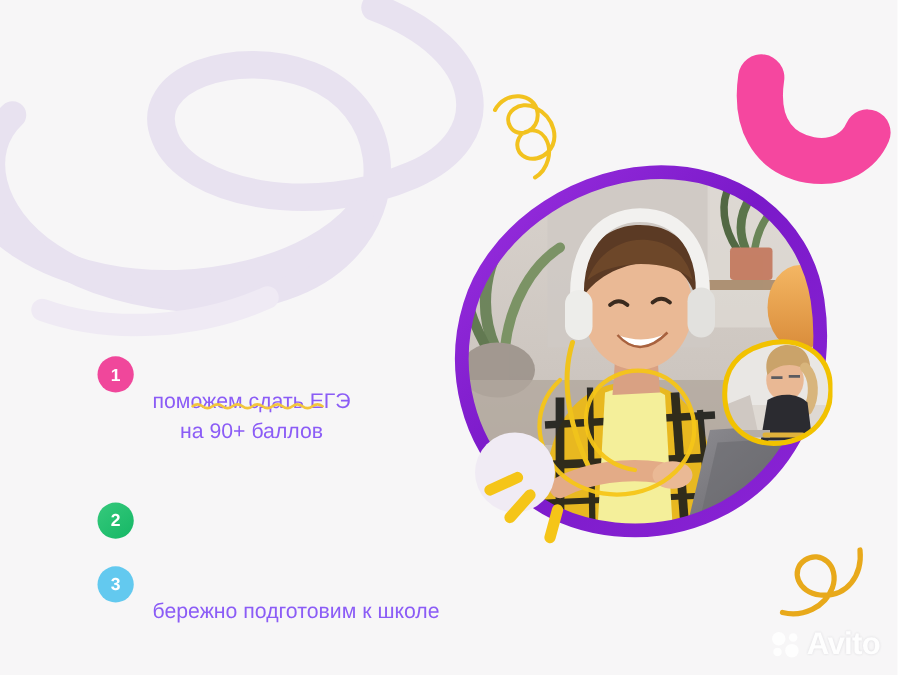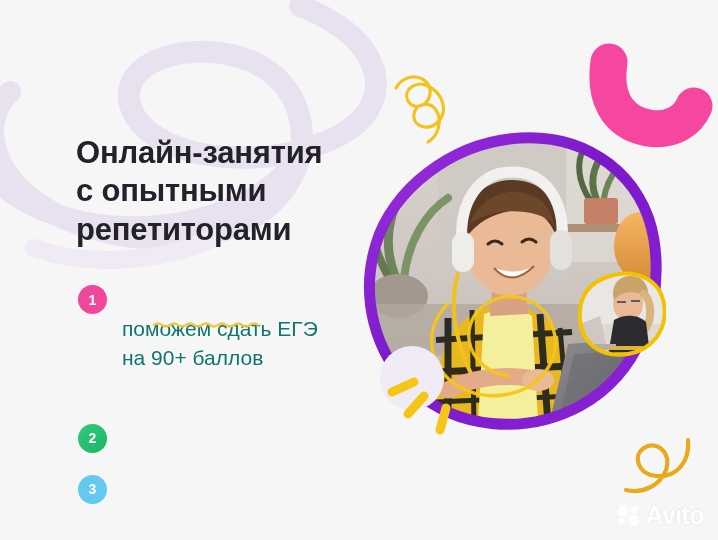--- a/index.html
+++ b/index.html
@@ -57,26 +57,27 @@
     color: #ffffff;
     font-size: 14px;
     font-weight: bold;
     display: flex;
     align-items: center;
     justify-content: center;
     margin-right: 15px;
     margin-top: 1px;
   }
   .benefit-text {
-    font-size: 21px;
+    font-size: 17px;
     line-height: 1.38;
-    color: #0f766e;
+    color: #8b5cf6;
     white-space: pre-line;
     padding-top: 2px;
     position: relative;
+    text-align: center;
   }
   .wavy-underline {
     position: absolute;
     left: 31px;
     top: 37px;
     width: 107px;
     height: 7px;
   }
   
   .photo-blob-wrap {
@@ -115,43 +116,43 @@
       <path d="M 300 6 C 390 40 400 110 330 140 C 250 175 150 155 132 110
                C 112 62 190 38 248 60 C 310 84 320 160 270 205
                C 215 255 100 245 40 205 C -10 172 -20 120 10 92"></path>
       <path d="M 288 170 C 250 215 160 238 82 222 C 30 211 -4 186 -18 160"></path>
     </g>
     <g fill="none" stroke="#efeaf4" stroke-width="18" stroke-linecap="round">
       <path d="M 34 248 C 90 268 160 262 214 238"></path>
     </g>
   </svg>
 
-  <div class="headline">Онлайн-занятия
-с опытными
-репетиторами</div>
 
   <div class="benefits">
 
     <div class="benefit">
       <div class="badge" style="background:#f0479b;">1</div>
       <div class="benefit-text">
         <span>поможем сдать ЕГЭ
 на 90+ баллов</span>
         <svg class="wavy-underline" viewBox="0 0 107 7" preserveAspectRatio="none">
           <path d="M1 4 Q 5 1 9 4 T 17 4 T 25 4 T 33 4 T 41 4 T 49 4 T 57 4 T 65 4 T 73 4 T 81 4 T 89 4 T 97 4 T 105 4" fill="none" stroke="#f2c53d" stroke-width="2.2" stroke-linecap="round"></path>
         </svg>
       </div>
     </div>
 
     <div class="benefit">
       <div class="badge" style="background:linear-gradient(140deg,#36c97c,#15b765);">2</div>
     </div>
 
     <div class="benefit">
       <div class="badge" style="background:#63c9ef;">3</div>
+      <div class="benefit-text">
+        <span>бережно подготовим к школе</span>
+      </div>
     </div>
 
   </div>
 
   <svg class="bg-layer" width="718" height="540" viewBox="0 0 718 540">
     <g fill="none" stroke="#f2c21f" stroke-width="3.2" stroke-linecap="round">
       <path d="M 396 88 C 404 72 428 74 430 90 C 432 105 414 112 408 101
                C 402 90 416 80 428 86 C 444 94 448 112 438 122
                C 428 132 412 126 414 114 C 416 103 430 101 436 110
                C 443 121 438 136 428 142"></path>

